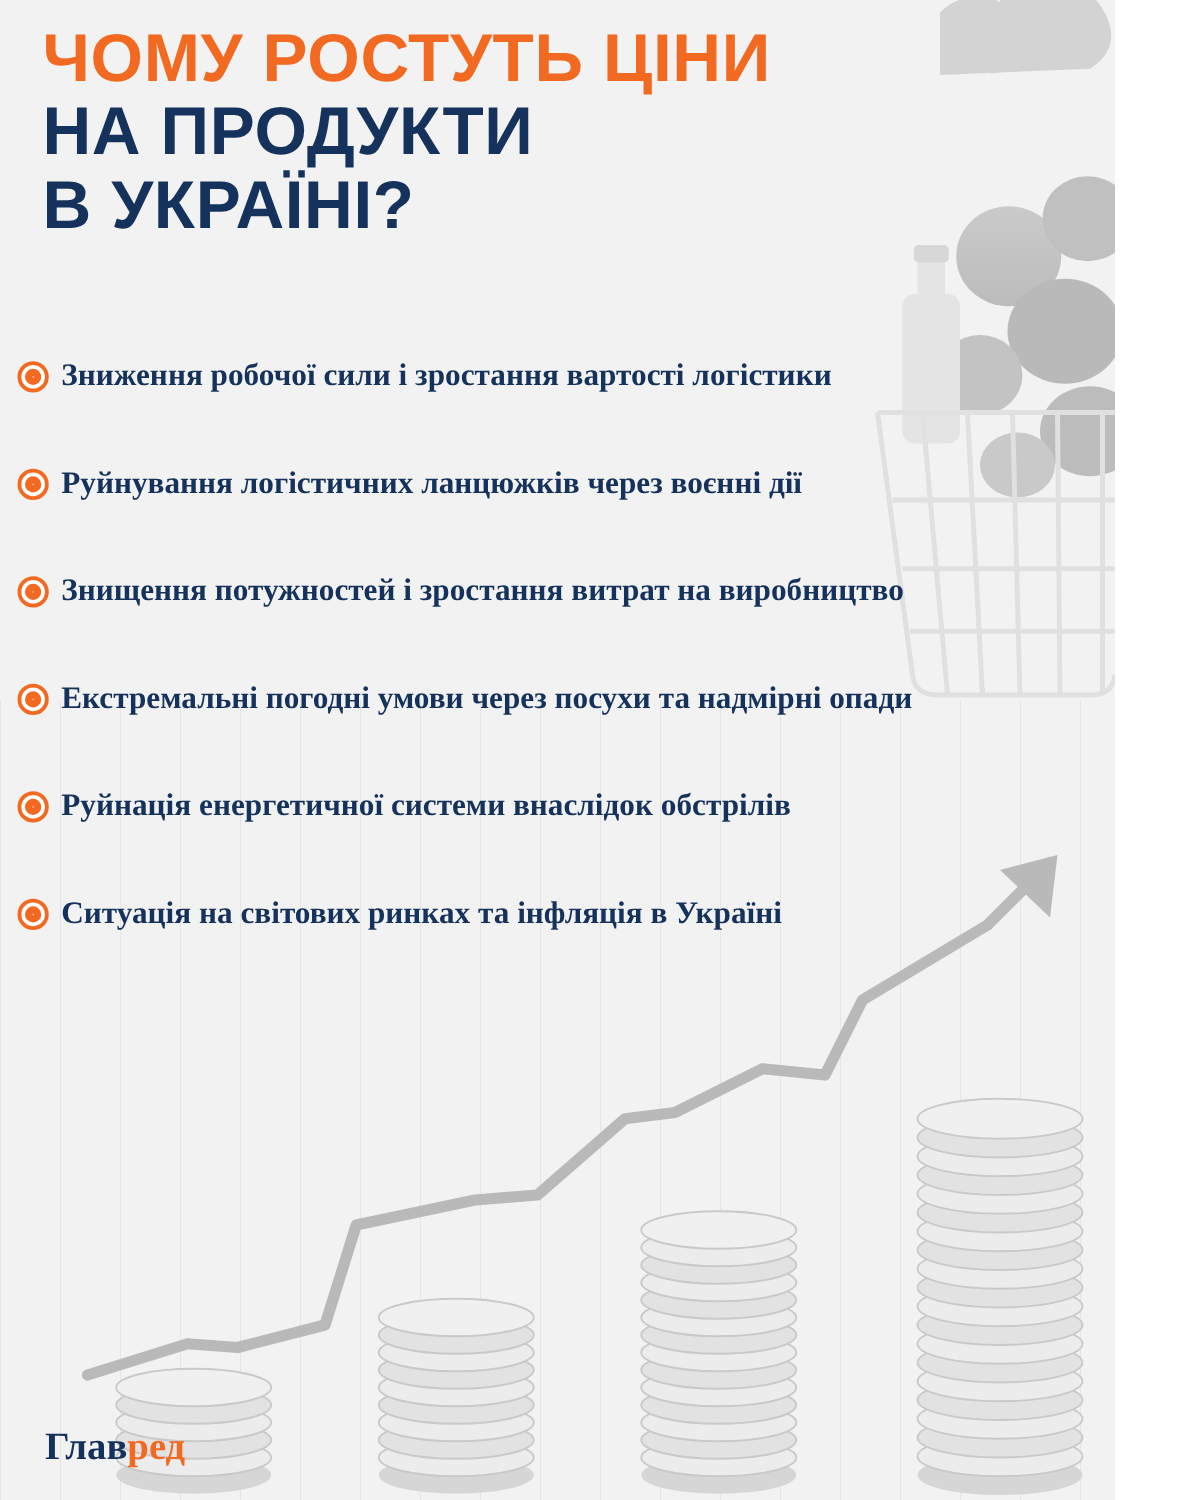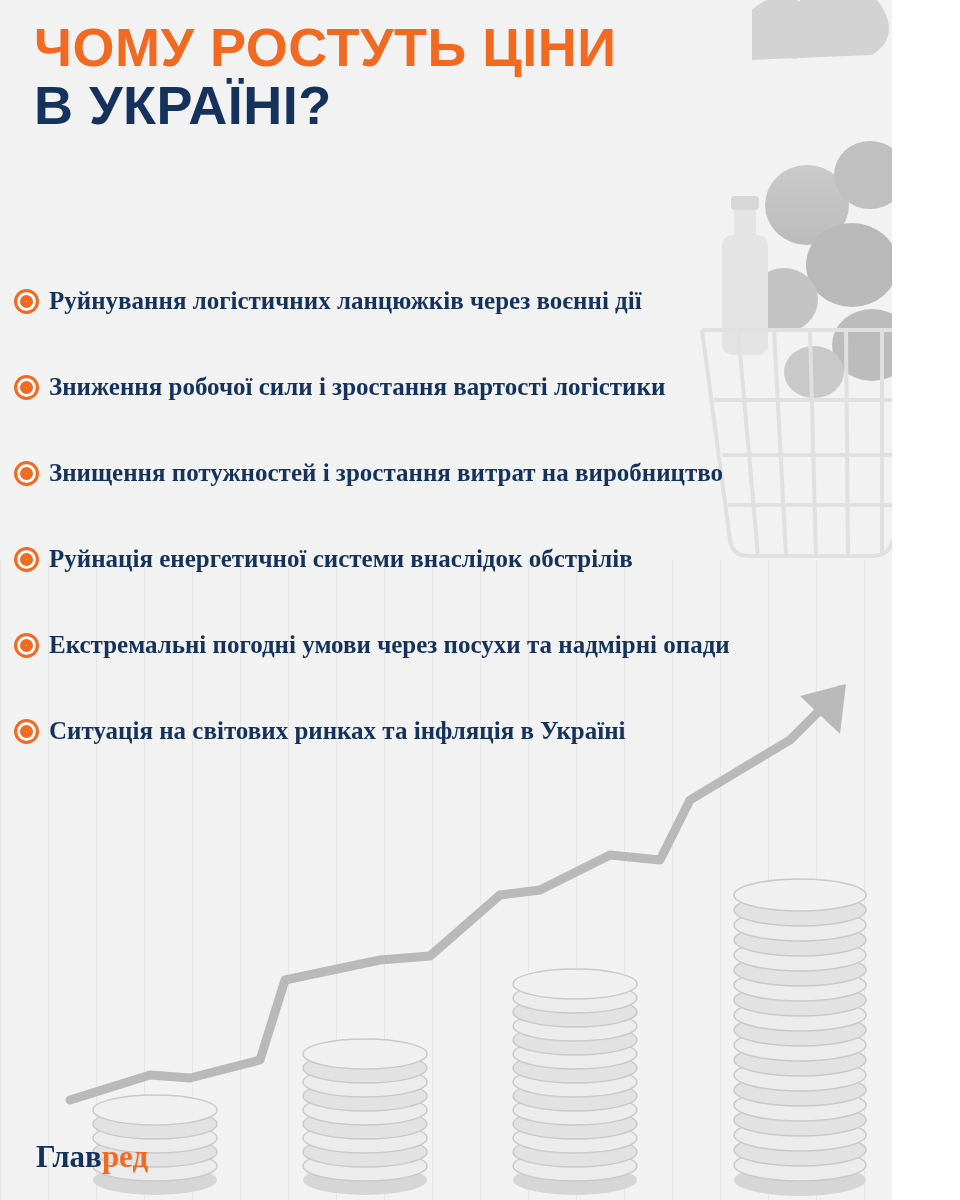--- a/index.html
+++ b/index.html
@@ -249,43 +249,44 @@
         <ellipse cx="800" cy="260" rx="66" ry="16" fill="#e2e2e2" stroke="#c9c9c9" stroke-width="1.5"></ellipse>
         <ellipse cx="800" cy="245" rx="66" ry="16" fill="#ececec" stroke="#c9c9c9" stroke-width="1.5"></ellipse>
         <ellipse cx="800" cy="230" rx="66" ry="16" fill="#e2e2e2" stroke="#c9c9c9" stroke-width="1.5"></ellipse>
         <ellipse cx="800" cy="215" rx="66" ry="16" fill="#f0f0f0" stroke="#c9c9c9" stroke-width="1.5"></ellipse>
       </g>
     </svg>
   </div>
 
   <div class="header">
     <div class="title-line title-accent">ЧОМУ РОСТУТЬ ЦІНИ</div>
+    <div class="title-line title-dark">НА ПРОДУКТИ</div>
     <div class="title-line title-dark">В УКРАЇНІ?</div>
   </div>
 
   <div class="bullets">
     <div class="bullet-row">
       <span class="bullet-dot"></span>
+      <span class="bullet-text">Зниження робочої сили і зростання вартості логістики</span>
+    </div>
+    <div class="bullet-row">
+      <span class="bullet-dot"></span>
       <span class="bullet-text">Руйнування логістичних ланцюжків через воєнні дії</span>
     </div>
     <div class="bullet-row">
       <span class="bullet-dot"></span>
-      <span class="bullet-text">Зниження робочої сили і зростання вартості логістики</span>
-    </div>
-    <div class="bullet-row">
-      <span class="bullet-dot"></span>
       <span class="bullet-text">Знищення потужностей і зростання витрат на виробництво</span>
     </div>
     <div class="bullet-row">
       <span class="bullet-dot"></span>
+      <span class="bullet-text">Екстремальні погодні умови через посухи та надмірні опади</span>
+    </div>
+    <div class="bullet-row">
+      <span class="bullet-dot"></span>
       <span class="bullet-text">Руйнація енергетичної системи внаслідок обстрілів</span>
-    </div>
-    <div class="bullet-row">
-      <span class="bullet-dot"></span>
-      <span class="bullet-text">Екстремальні погодні умови через посухи та надмірні опади</span>
     </div>
     <div class="bullet-row">
       <span class="bullet-dot"></span>
       <span class="bullet-text">Ситуація на світових ринках та інфляція в Україні</span>
     </div>
   </div>
 
   <div class="logo">
     <span class="part-a">Глав</span><span class="part-b">ред</span>
   </div>

